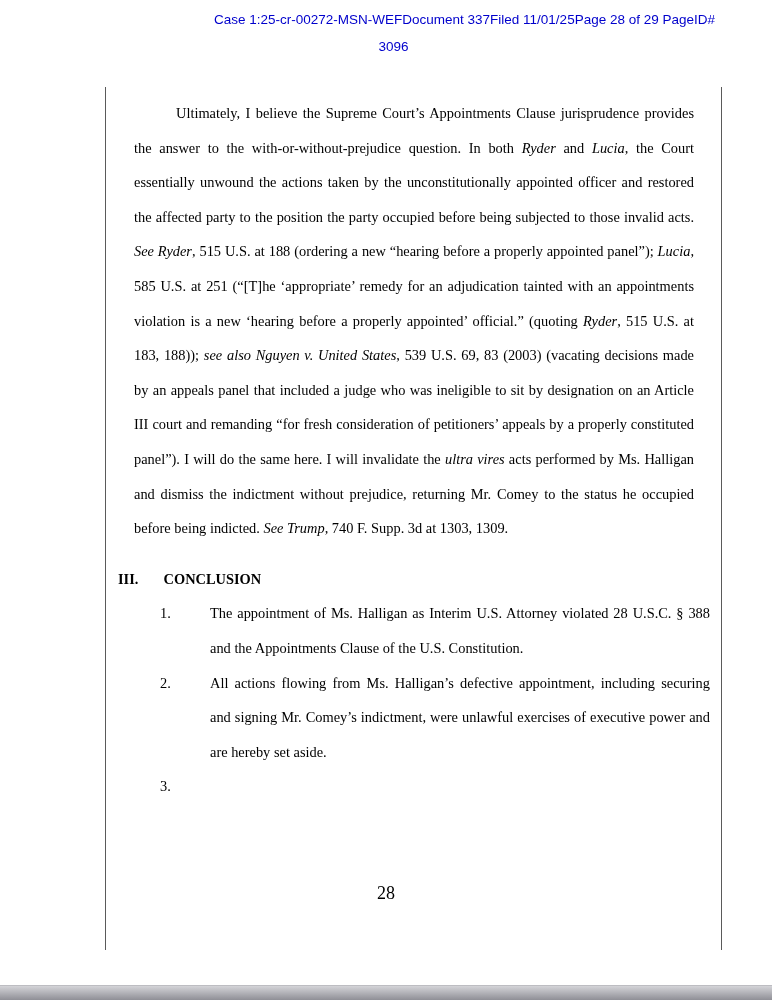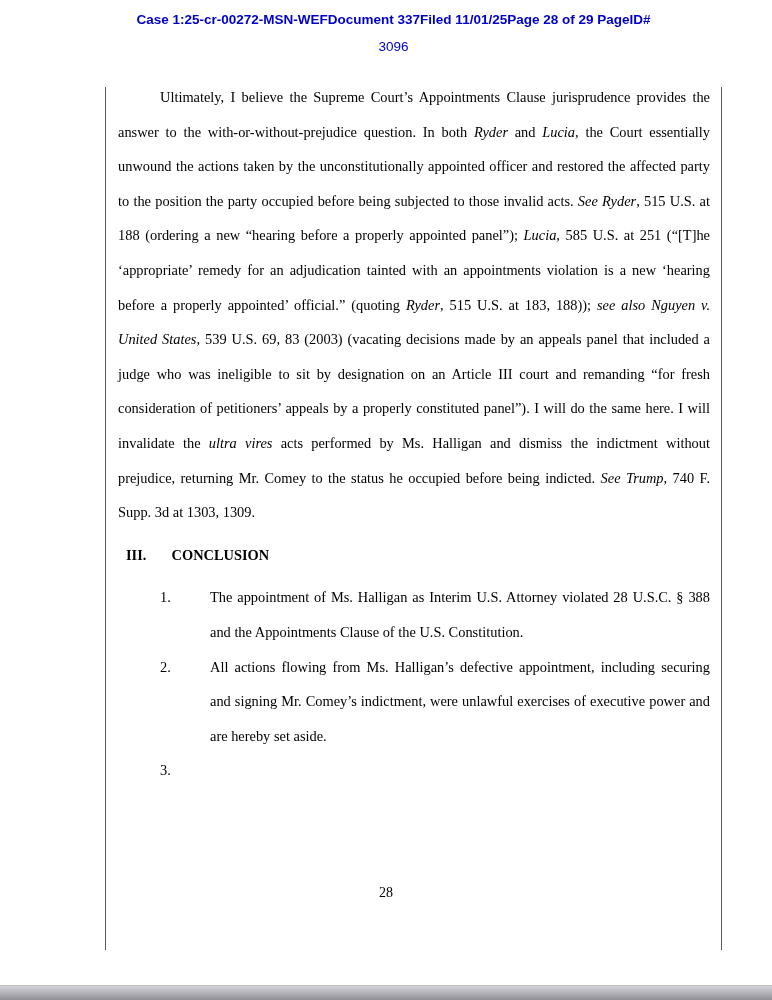--- a/index.html
+++ b/index.html
@@ -14,62 +14,62 @@
 
   
   .ecf-header {
     position: absolute;
     top: 11px; left: 72px; width: 643px;
     font-family: "Liberation Sans", sans-serif;
     color: var(--header-color, #0000cc);
     font-size: 13.5px;
     line-height: 17px;
   }
-  .ecf-line1 { display: flex; justify-content: center; white-space: nowrap; font-weight: bold; }
+  .ecf-line1 { display: flex; justify-content: flex-end; white-space: nowrap; }
   .ecf-line2 { text-align: center; margin-top: 10px; }
 
   
   .rule {
     position: absolute;
     top: 87px; height: 863px; width: 1px;
     background: #5a5a5a;
   }
   .rule-left  { left: 105px; }
   .rule-right { left: 721px; }
 
   
   .doc {
     position: absolute;
     left: 118px; top: 80px; width: 592px;
     font-size: 14.4px;
     line-height: 34.6px;
   }
-  .para   { margin: 0; text-align: justify; text-indent: 42px; }
+  .para   { margin: 16px; text-align: justify; text-indent: 42px; }
   .heading {
-    margin: 8px;
+    margin: 0;
     font-size: inherit; line-height: inherit;
     font-weight: bold;
   }
   .heading .h-num { display: inline-block; width: 42px; }
   .clause { margin: 0; text-align: justify; text-indent: 42px; }
 
   .olist { margin: 0; }
   .list-item {
     position: relative;
     margin: 0;
     padding-left: 92px;
     text-align: justify;
   }
   .list-item .num { position: absolute; left: 42px; top: 0; }
 
   .page-number {
     position: absolute;
     left: 0; top: 876px; width: 100%;
     text-align: center;
-    font-size: 14px;
+    font-size: 18px;
     line-height: 34.6px;
   }
 
   .bottom-edge {
     position: absolute;
     left: 0; bottom: 0; width: 100%; height: 14px;
     background: linear-gradient(180deg, #d4d4d8 0%, #8f8f96 100%);
     border-top: 1px solid #bdbdc2;
   }
 

